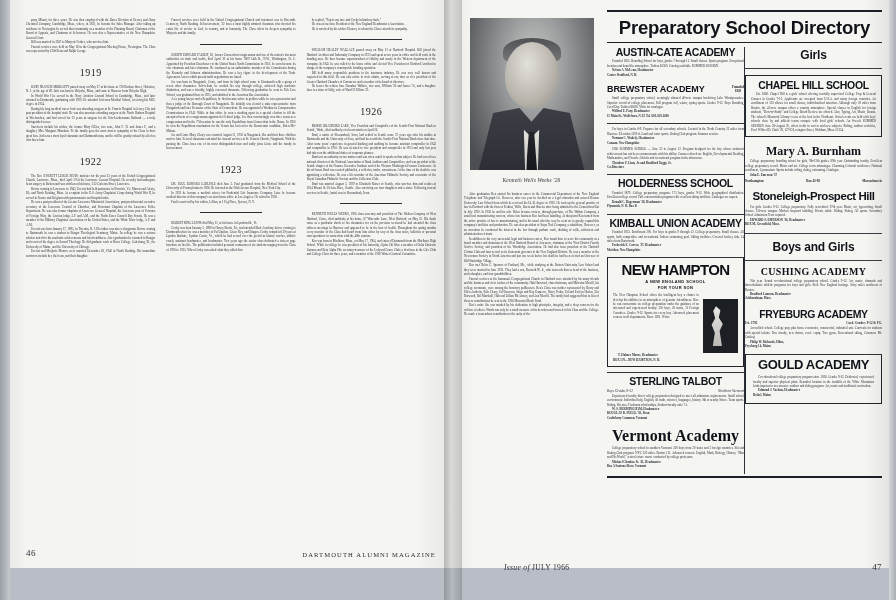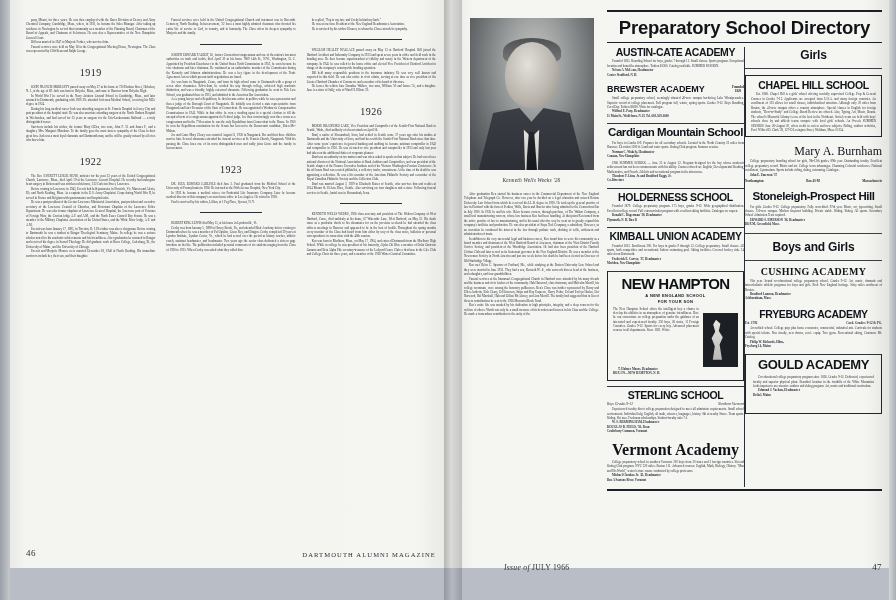--- a/index.html
+++ b/index.html
@@ -114,34 +114,34 @@
 
   .ad{margin-bottom:5px;}
   .ad + .ad{border-top:.8px solid #30353b;padding-top:3px;}
   .ad.nobar + .ad{border-top:none;}
   .adname{
     text-align:center;font-family:"Liberation Sans",sans-serif;
     font-weight:bold;color:#10141a;line-height:1.04;margin:0 0 1.5px 0;
   }
   .s-condensed{font-size:10.5px;letter-spacing:-.35px;}
   .s-big{font-size:11.5px;letter-spacing:-.45px;}
-  .s-serif{font-family:"Liberation Serif",serif;font-weight:normal;font-size:12px;letter-spacing:0;text-align:right;}
+  .s-serif{font-family:"Liberation Serif",serif;font-weight:bold;font-size:12px;letter-spacing:0;}
   .s-serifb{font-family:"Liberation Serif",serif;font-weight:bold;font-size:11px;}
   .s-mid{font-size:9px;letter-spacing:-.1px;}
   .adbody{font-size:3.0px;line-height:4.1px;text-align:justify;margin:0;color:#2b3138;}
   .adfoot{font-size:3.2px;line-height:4.3px;text-align:center;margin:1.5px 0 0 0;font-weight:bold;color:#22272d;}
   .adfoot.split{display:flex;justify-content:space-between;text-align:left;}
   .adsub{font-size:3.6px;text-align:center;margin:.5px 0 1px 0;font-style:italic;color:#2b3138;}
   .adsub.split{display:flex;justify-content:space-between;font-style:italic;}
   .seclabel{
     text-align:center;font-family:"Liberation Sans",sans-serif;font-weight:bold;
     font-size:12px;color:#10141a;margin:1px 0 3px 0;letter-spacing:-.2px;
   }
   .boxed{border:1.2px solid #20252b;padding:4px 5px;margin-bottom:5px;}
-  .boxed2{border:1.6px solid #20252b;padding:16px 7px;margin-bottom:22px;}
+  .boxed2{border:1.6px solid #20252b;padding:6px 7px;margin-bottom:22px;}
   .founded{float:right;font-size:3.2px;text-align:center;line-height:4px;font-weight:bold;}
 
   
   .nh-title{
     text-align:center;font-family:"Liberation Sans",sans-serif;font-weight:bold;
     font-size:15px;letter-spacing:-.6px;color:#0d1116;margin:0;
   }
   .nh-sub{text-align:center;font-family:"Liberation Sans",sans-serif;font-size:4px;font-weight:bold;letter-spacing:.4px;margin:1px 0 0 0;}
   .nh-body{display:flex;gap:4px;margin-top:3px;}
   .nh-text{flex:1;font-size:3.1px;line-height:4.3px;text-align:justify;color:#2b3138;}
@@ -270,21 +270,20 @@
             <div class="ad">
               <div class="founded" style="white-space:pre-line">Founded
 1820</div>
               <div class="adname s-mid" style="text-align:left">BREWSTER ACADEMY</div>
               <p class="adbody">Small college preparatory school, seemingly situated 40-acre campus bordering Lake Winnipesaukee. Superior record of college placement. Full program fall, winter, spring sports. Grades 9-12. Boys Boarding, Coed Day. Tuition $1600. Write for catalogue.</p>
               <p class="adfoot" style="white-space:pre-line">Wilfred E. Pary, Headmaster
 11 Main St., Wolfeboro, N. H.    Tel. 603-569-1600</p>
             </div>
 
             <div class="ad">
-              <div class="adname s-big">Cardigan Mountain School</div>
               <p class="adbody">For boys in Grades 6-9. Prepares for all secondary schools. Located in the North Country 22 miles from Hanover. Elevation 1200 ft. Land and water sports. Outing Club program. Summer session.</p>
               <p class="adfoot" style="white-space:pre-line">Norman C. Wakely, Headmaster
 Canaan, New Hampshire</p>
               <p class="adbody" style="margin-top:2px">1966 SUMMER SCHOOL — June 25 to August 12. Program designed for the boy whose academic achievement has not been commensurate with his ability. Courses offered are English, Developmental Reading, Mathematics, and French. Athletic and recreational program in the afternoons.</p>
               <p class="adfoot" style="white-space:pre-line">Theodore F. Linn, Jr. and Bradford Yaggy, Jr.
 Co-Directors</p>
             </div>
 
             <div class="ad">
               <div class="adname s-condensed">HOLDERNESS SCHOOL</div>
@@ -306,21 +305,21 @@
               <div class="nh-sub">FOR YOUR SON</div>
               <div class="nh-body">
                 <div class="nh-text">The New Hampton School offers the intelligent boy a chance to develop his abilities in an atmosphere of genuine friendliness. Here he can concentrate on college preparation under the guidance of an interested and experienced faculty. 250 boys, 26 states, 11 Foreign Countries. Grades 9-12. Sports for every boy. Advanced placement courses in all departments. Since 1821. Write:</div>
                 <div class="nh-cut"></div>
               </div>
               <p class="adfoot" style="white-space:pre-line">T. Holmes Moore, Headmaster
 BOX 170—NEW HAMPTON, N. H.</p>
             </div>
 
             <div class="ad nobar">
-              <div class="adname s-condensed">STERLING SCHOOL</div>
+              <div class="adname s-condensed">STERLING TALBOT</div>
               <div class="adsub split">
                 <span>Boys Grades 9-12</span>
                 <span>Northern Vermont</span>
               </div>
               <p class="adbody">Experienced faculty direct college preparation designed to meet all admission requirements. Small school environment. Individual help, English, all math, sciences, languages, history. Ski at nearby Stowe. Team sports. Riding. Ski area. Freshman scholarships. Student-faculty ratio 7:1.</p>
               <p class="adfoot" style="white-space:pre-line">W. S. BERMINGHAM, Headmaster
 DOUGLAS B. FIELD, '38, Dean
 Craftsbury Common, Vermont</p>
             </div>
 

